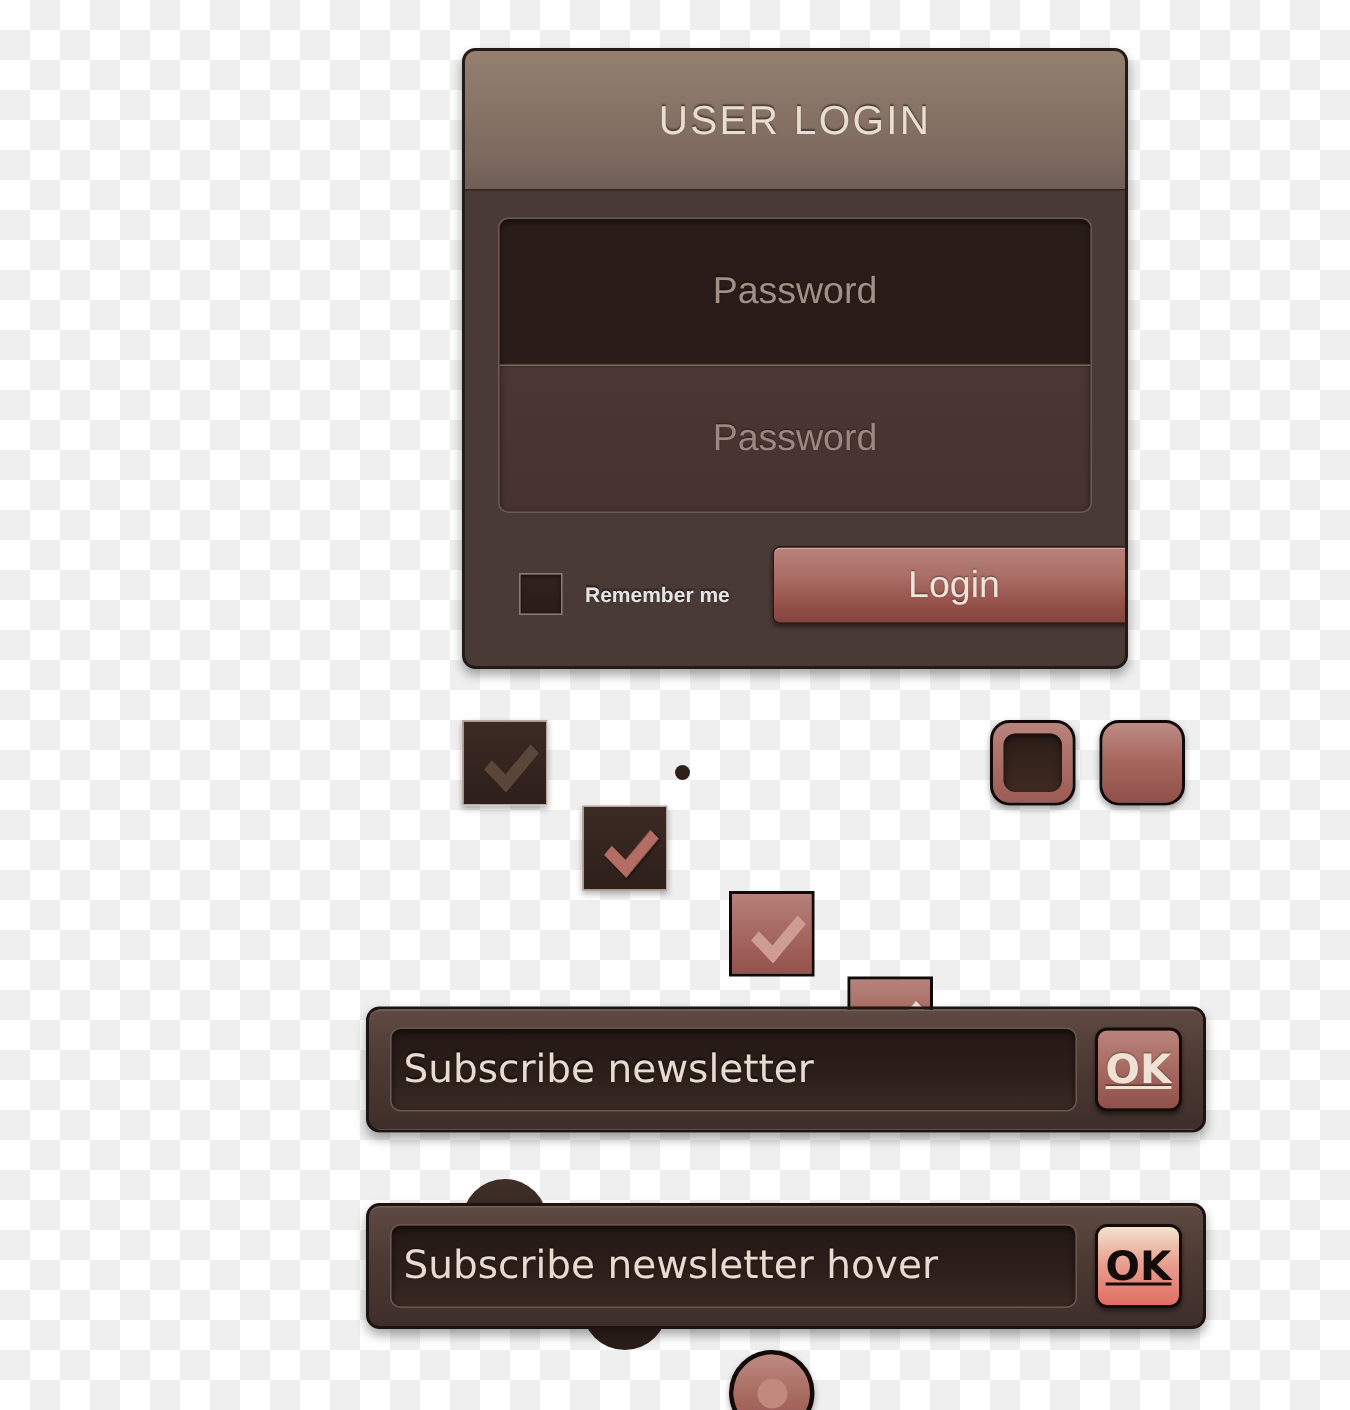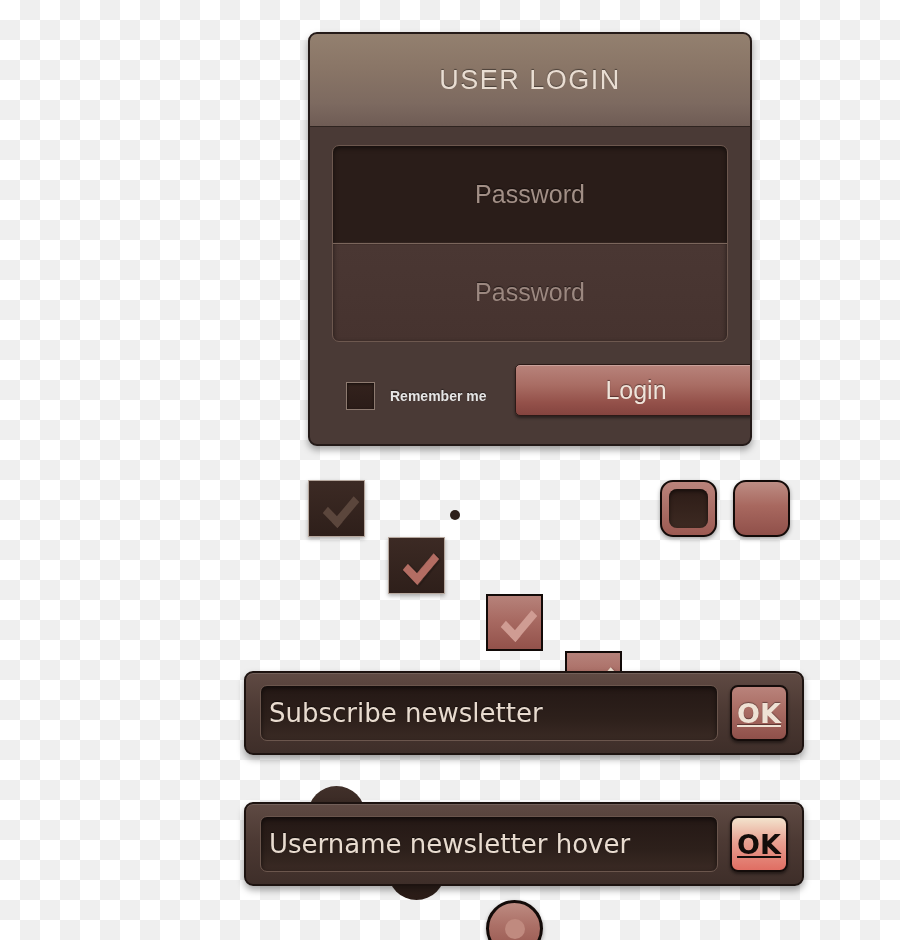--- a/index.html
+++ b/index.html
@@ -232,18 +232,18 @@
   <div class="sub-input">
     <span class="sub-text">Subscribe newsletter</span>
   </div>
   <div class="ok-btn ok-normal">
     <span class="ok-label">OK</span>
   </div>
 </div>
 
 <div class="subscribe" style="left:244px;top:802px;width:560px;">
   <div class="sub-input">
-    <span class="sub-text">Username newsletter hover</span>
+    <span class="sub-text">Subscribe newsletter hover</span>
   </div>
   <div class="ok-btn ok-hover">
     <span class="ok-label">OK</span>
   </div>
 </div>
 
 </body></html>

